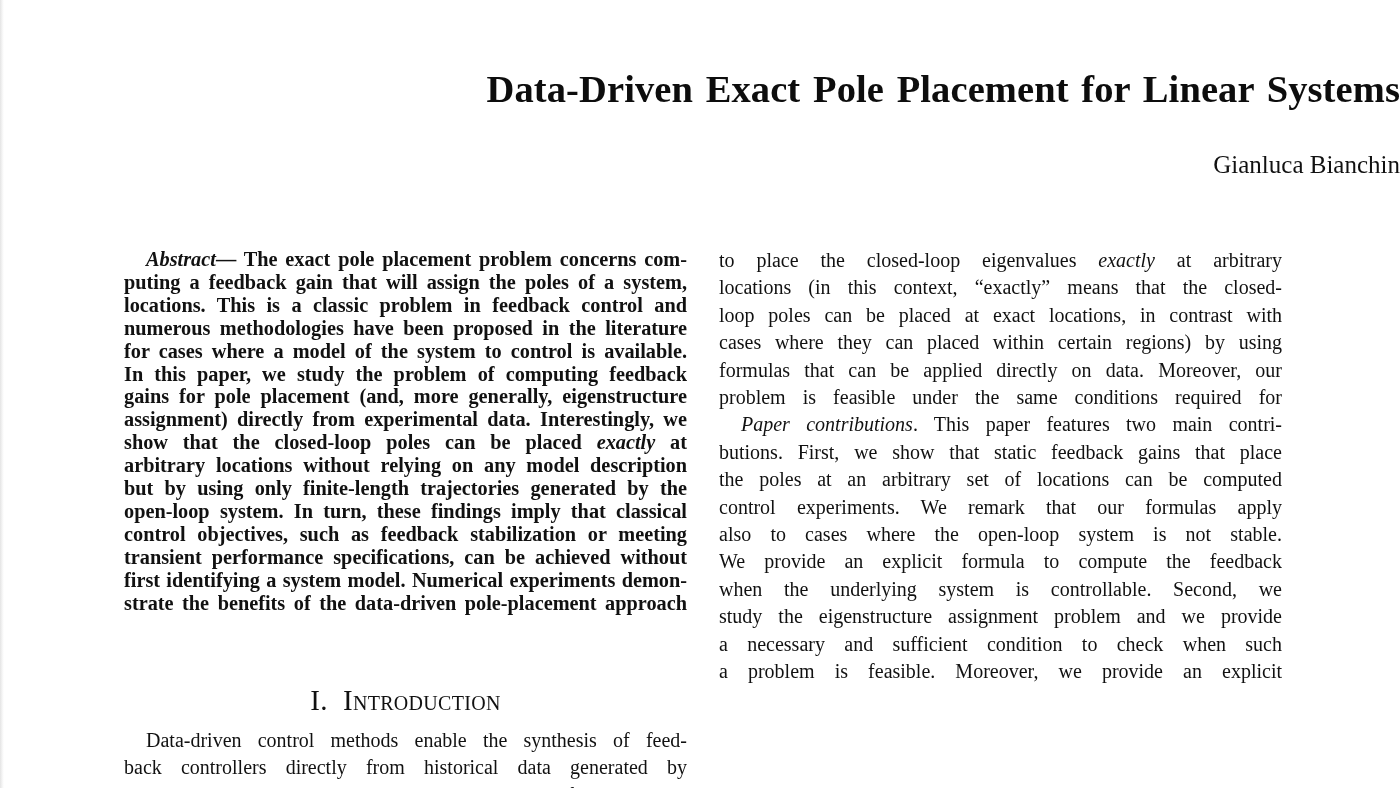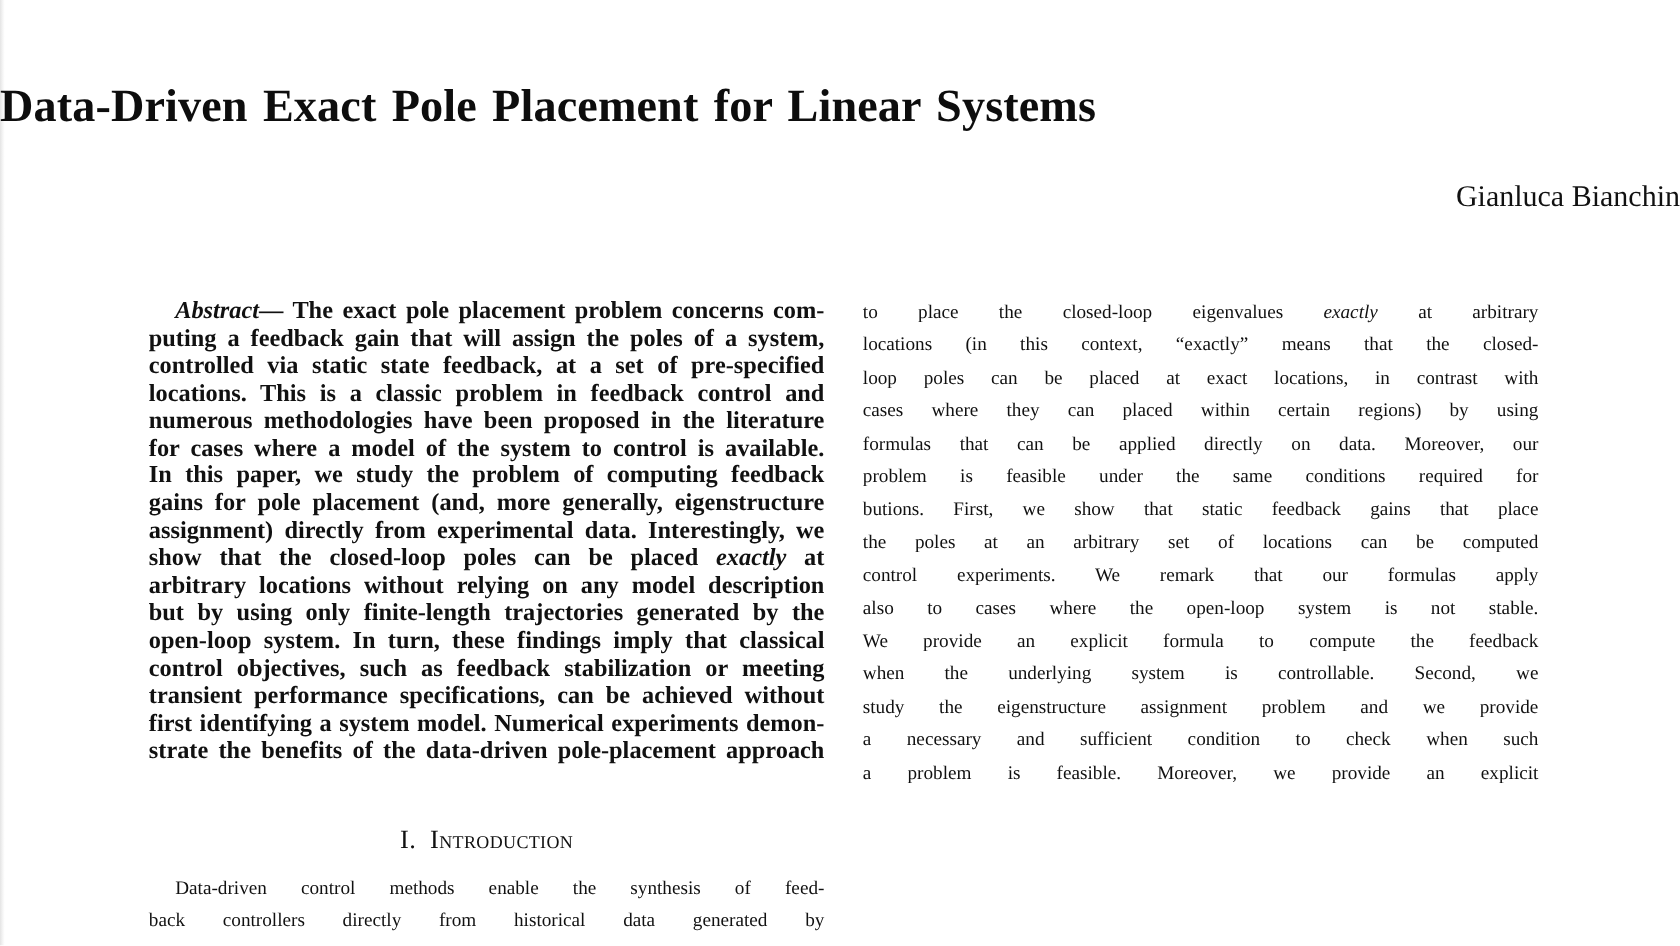--- a/index.html
+++ b/index.html
@@ -18,21 +18,21 @@
     .left-edge {
       position: absolute;
       left: 0; top: 0;
       width: 4px; height: 788px;
       background: linear-gradient(to right, #e4e4e4, #f6f6f6 60%, #ffffff);
     }
     .title {
       position: absolute;
       left: 0; right: 0;
       top: 66px;
-      text-align: left;
+      text-align: right;
       font-weight: bold;
       font-size: 38.5px;
       line-height: 46px;
       letter-spacing: 0.1px;
       word-spacing: 3px;
       color: #0d0d0d;
     }
     .author {
       position: absolute;
       left: 0; right: 0;
@@ -72,54 +72,53 @@
     .abstract .label {
       font-style: italic;
       font-weight: bold;
     }
     .section-heading {
       position: absolute;
       left: 124px;
       width: 563px;
       top: 686px;
       text-align: center;
-      font-size: 22px;
+      font-size: 29px;
       line-height: 28px;
       letter-spacing: 0.3px;
     }
     .section-heading .sc {
       font-variant: small-caps;
     }
     .intro {
       position: absolute;
       left: 124px;
       width: 563px;
       top: 727px;
     }
     .body-text {
-      font-size: 16px;
+      font-size: 20px;
       line-height: 27.4px;
       margin: 0;
     }
     .body-text em { font-style: italic; }
   </style>
 </head>
 <body>
 
 <div class="left-edge"></div>
 
 <h1 class="title" style="margin:0;">Data-Driven Exact Pole Placement for Linear Systems</h1>
 
 <div class="author">Gianluca Bianchin</div>
 
 <div class="col col-left">
   <div class="abstract">
     <span class="line indent"><span class="label">Abstract</span><span class="label" style="font-style:normal">—</span><span> The exact pole placement problem concerns com-</span></span>
     <span class="line">puting a feedback gain that will assign the poles of a system,</span>
-    <span class="line">controlled via static state feedback, at a set of pre-specified</span>
     <span class="line">locations. This is a classic problem in feedback control and</span>
     <span class="line">numerous methodologies have been proposed in the literature</span>
     <span class="line">for cases where a model of the system to control is available.</span>
     <span class="line">In this paper, we study the problem of computing feedback</span>
     <span class="line">gains for pole placement (and, more generally, eigenstructure</span>
     <span class="line">assignment) directly from experimental data. Interestingly, we</span>
     <span class="line"><span>show that the closed-loop poles can be placed </span><em style="font-weight:bold">exactly</em><span> at</span></span>
     <span class="line">arbitrary locations without relying on any model description</span>
     <span class="line">but by using only finite-length trajectories generated by the</span>
     <span class="line">open-loop system. In turn, these findings imply that classical</span>
@@ -146,20 +145,21 @@
 <div class="col col-right" style="top:247px;">
   <div class="body-text">
     <span class="line"><span>to place the closed-loop eigenvalues </span><em>exactly</em><span> at arbitrary</span></span>
     <span class="line">locations (in this context, “exactly” means that the closed-</span>
     <span class="line">loop poles can be placed at exact locations, in contrast with</span>
     <span class="line">cases where they can placed within certain regions) by using</span>
     <span class="line">formulas that can be applied directly on data. Moreover, our</span>
     <span class="line">problem is feasible under the same conditions required for</span>
   </div>
   <div class="body-text">
+    <span class="line indent"><em>Paper contributions</em><span>. This paper features two main contri-</span></span>
     <span class="line">butions. First, we show that static feedback gains that place</span>
     <span class="line">the poles at an arbitrary set of locations can be computed</span>
     <span class="line">control experiments. We remark that our formulas apply</span>
     <span class="line">also to cases where the open-loop system is not stable.</span>
     <span class="line">We provide an explicit formula to compute the feedback</span>
     <span class="line">when the underlying system is controllable. Second, we</span>
     <span class="line">study the eigenstructure assignment problem and we provide</span>
     <span class="line">a necessary and sufficient condition to check when such</span>
     <span class="line">a problem is feasible. Moreover, we provide an explicit</span>
   </div>

